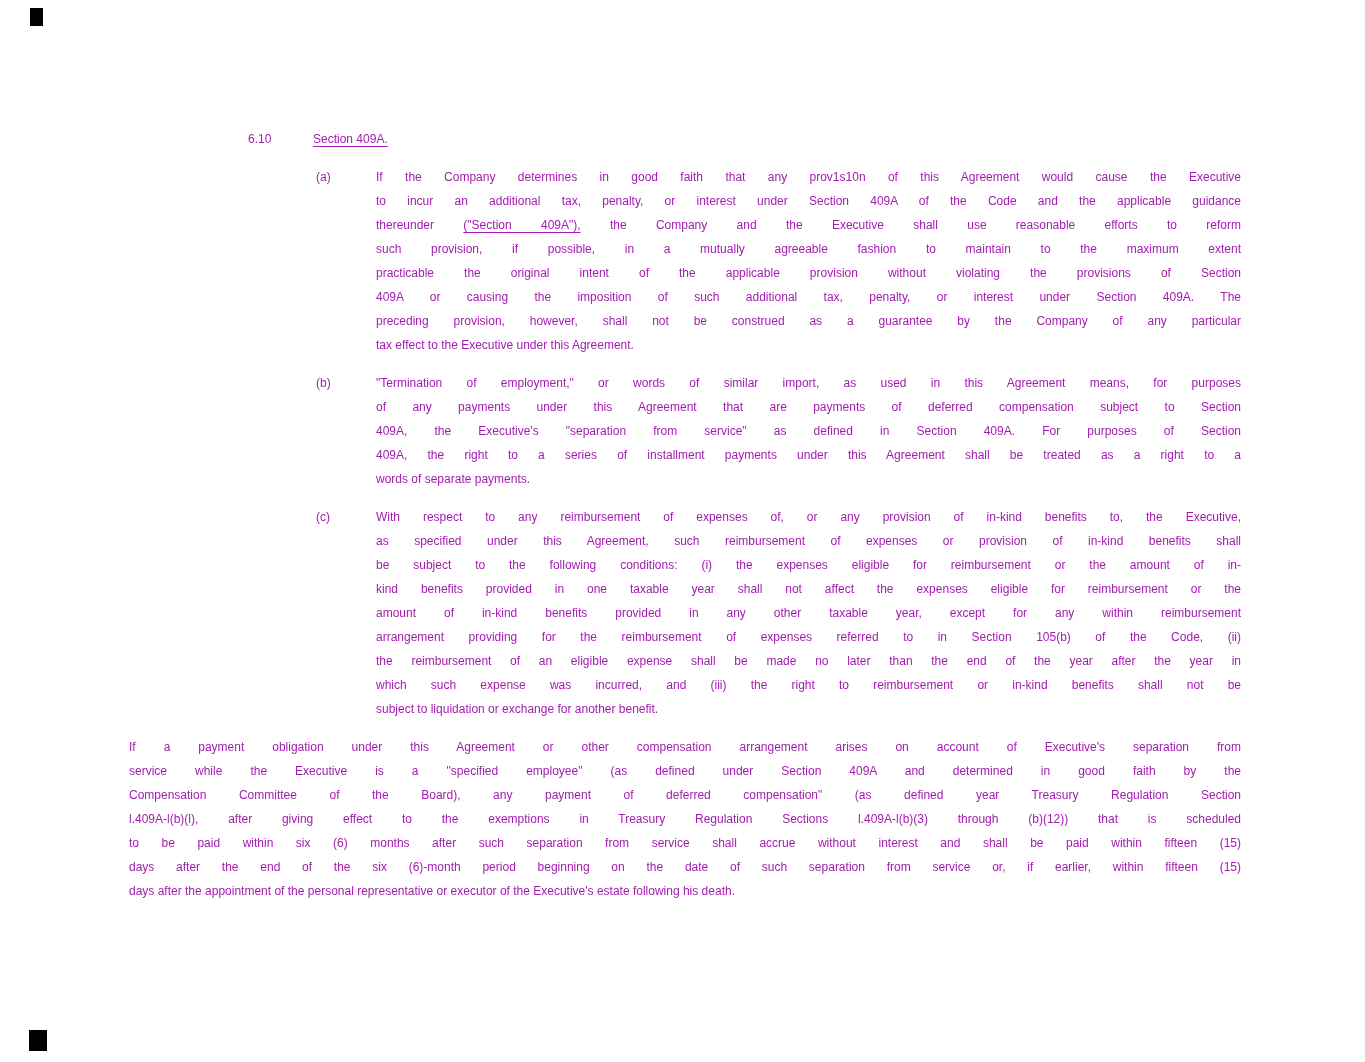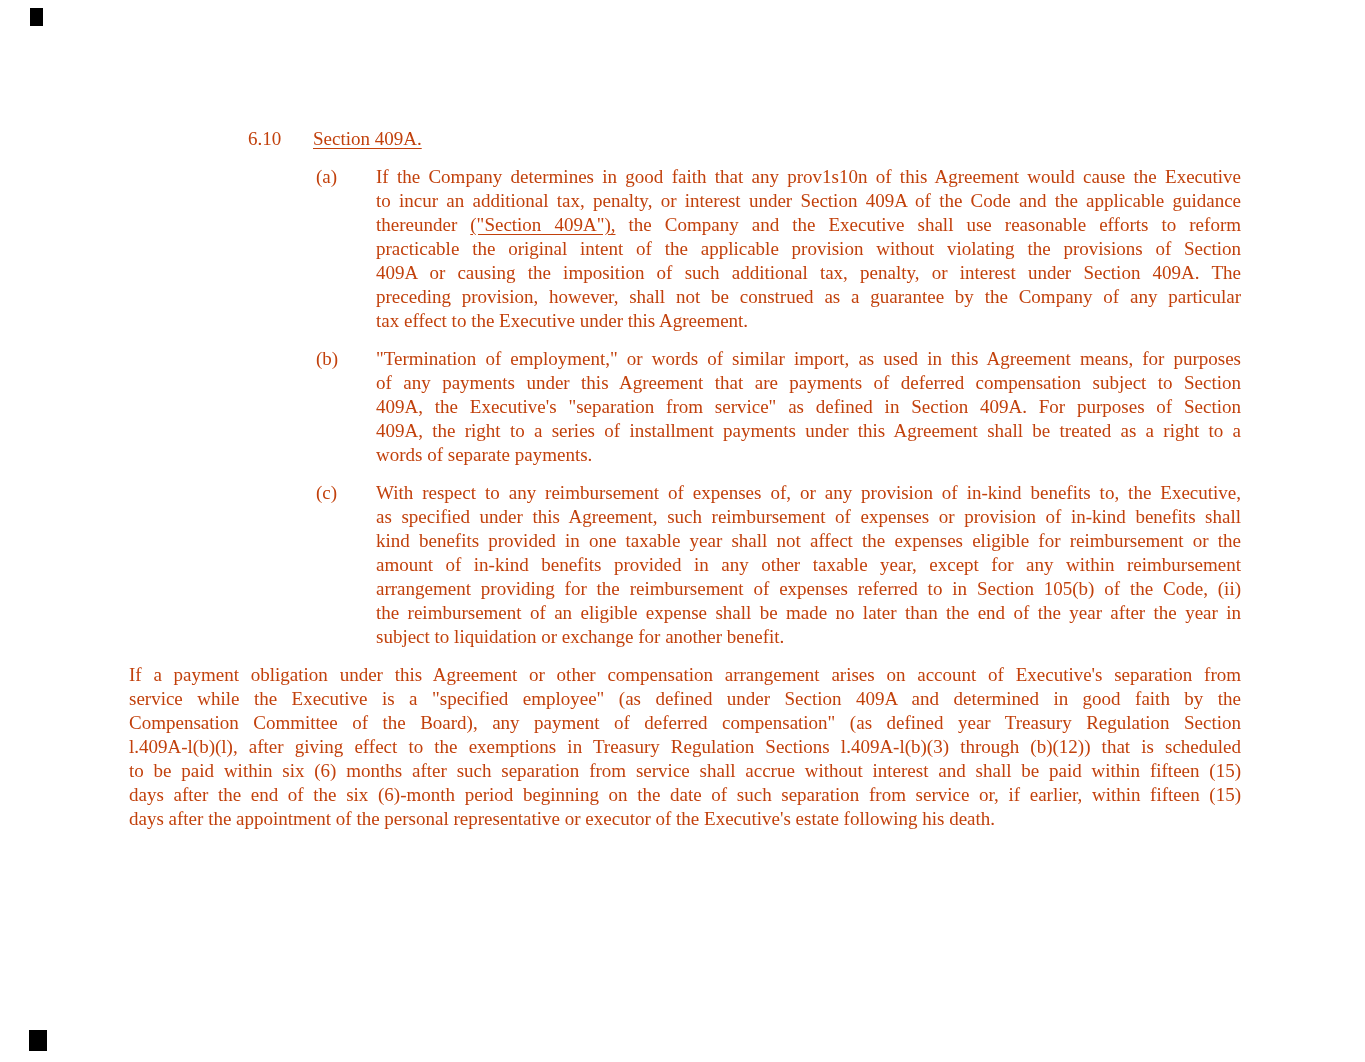--- a/index.html
+++ b/index.html
@@ -2,24 +2,24 @@
 <html><head>
 <meta charset="utf-8">
 <style>
   html, body { margin: 0; padding: 0; background: #ffffff; }
   .page {
     position: relative;
     width: 1365px;
     height: 1062px;
     background: #ffffff;
     overflow: hidden;
-    font-family: Liberation Serif, serif;
-    font-size: 19px;
+    font-family: Liberation Sans, sans-serif;
+    font-size: 12px;
     line-height: 24px;
-    color: #c2410c;
+    color: #a21caf;
   }
   .corner-mark { position: absolute; background: #000000; }
   .mark-tl { left: 30px; top: 8px;    width: 13px; height: 18px; }
   .mark-bl { left: 29px; top: 1030px; width: 18px; height: 21px; }
 
   .doc { position: absolute; left: 129px; top: 127px; width: 1112px; }
 
   .heading { margin: 0 0 14px 119px; white-space: nowrap; }
   .heading .num { display: inline-block; width: 65px; }
   .heading .title { text-decoration: underline; text-underline-offset: 3px; }
@@ -47,20 +47,21 @@
     <div class="heading">
       <span class="num">6.10</span><span class="title">Section 409A.</span>
     </div>
 
     <div class="sub">
       <span class="label">(a)</span>
       <div class="body">
           <div class="line">If the Company determines in good faith that any prov1s10n of this Agreement would cause the Executive</div>
           <div class="line">to incur an additional tax, penalty, or interest under Section 409A of the Code and the applicable guidance</div>
           <div class="line">thereunder <span class="u">("Section 409A"),</span> the Company and the Executive shall use reasonable efforts to reform</div>
+          <div class="line">such provision, if possible, in a mutually agreeable fashion to maintain to the maximum extent</div>
           <div class="line">practicable the original intent of the applicable provision without violating the provisions of Section</div>
           <div class="line">409A or causing the imposition of such additional tax, penalty, or interest under Section 409A. The</div>
           <div class="line">preceding provision, however, shall not be construed as a guarantee by the Company of any particular</div>
           <div class="line last">tax effect to the Executive under this Agreement.</div>
         </div>
     </div>
 
     <div class="sub">
       <span class="label">(b)</span>
       <div class="body">
@@ -70,24 +71,26 @@
           <div class="line">409A, the right to a series of installment payments under this Agreement shall be treated as a right to a</div>
           <div class="line last">words of separate payments.</div>
         </div>
     </div>
 
     <div class="sub">
       <span class="label">(c)</span>
       <div class="body">
           <div class="line">With respect to any reimbursement of expenses of, or any provision of in-kind benefits to, the Executive,</div>
           <div class="line">as specified under this Agreement, such reimbursement of expenses or provision of in-kind benefits shall</div>
+          <div class="line">be subject to the following conditions: (i) the expenses eligible for reimbursement or the amount of in-</div>
           <div class="line">kind benefits provided in one taxable year shall not affect the expenses eligible for reimbursement or the</div>
           <div class="line">amount of in-kind benefits provided in any other taxable year, except for any within reimbursement</div>
           <div class="line">arrangement providing for the reimbursement of expenses referred to in Section 105(b) of the Code, (ii)</div>
           <div class="line">the reimbursement of an eligible expense shall be made no later than the end of the year after the year in</div>
+          <div class="line">which such expense was incurred, and (iii) the right to reimbursement or in-kind benefits shall not be</div>
           <div class="line last">subject to liquidation or exchange for another benefit.</div>
         </div>
     </div>
 
     <div class="closing">
         <div class="line">If a payment obligation under this Agreement or other compensation arrangement arises on account of Executive's separation from</div>
         <div class="line">service while the Executive is a "specified employee" (as defined under Section 409A and determined in good faith by the</div>
         <div class="line">Compensation Committee of the Board), any payment of deferred compensation" (as defined year Treasury Regulation Section</div>
         <div class="line">l.409A-l(b)(l), after giving effect to the exemptions in Treasury Regulation Sections l.409A-l(b)(3) through (b)(12)) that is scheduled</div>
         <div class="line">to be paid within six (6) months after such separation from service shall accrue without interest and shall be paid within fifteen (15)</div>

